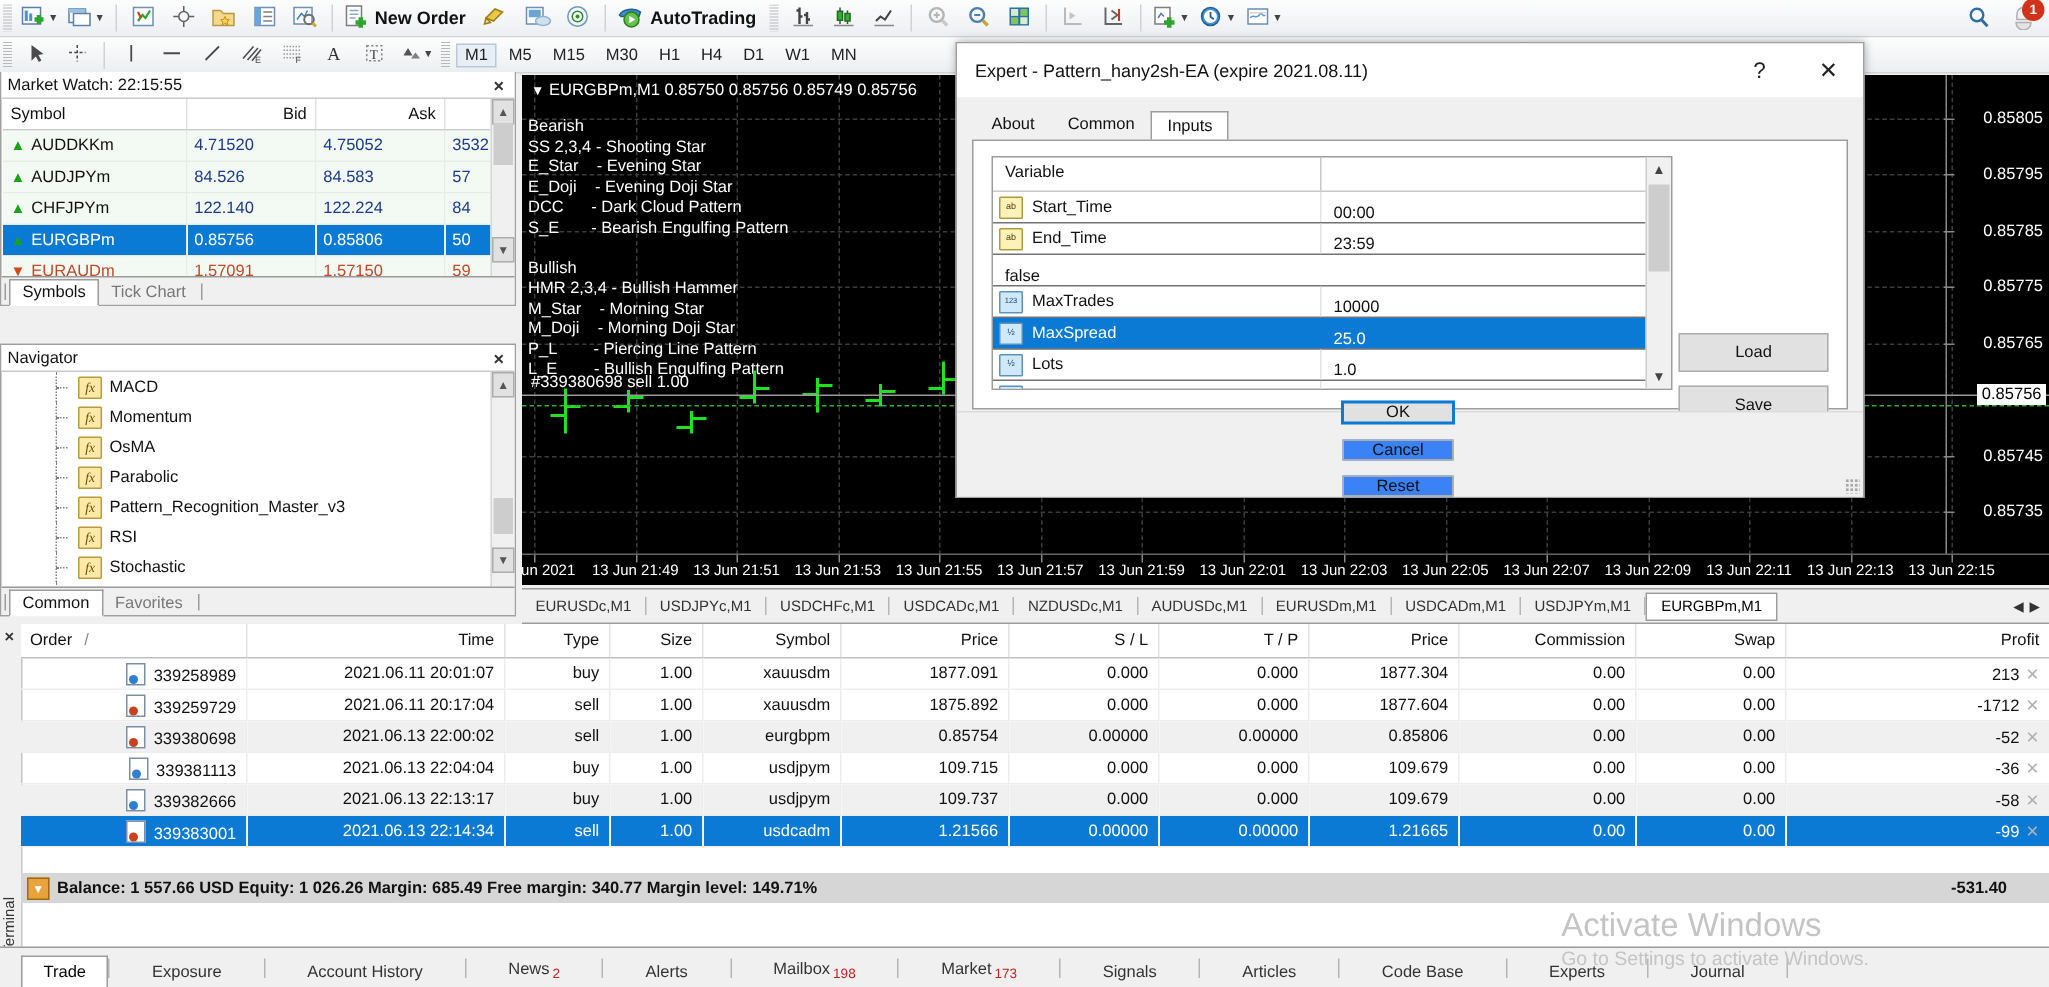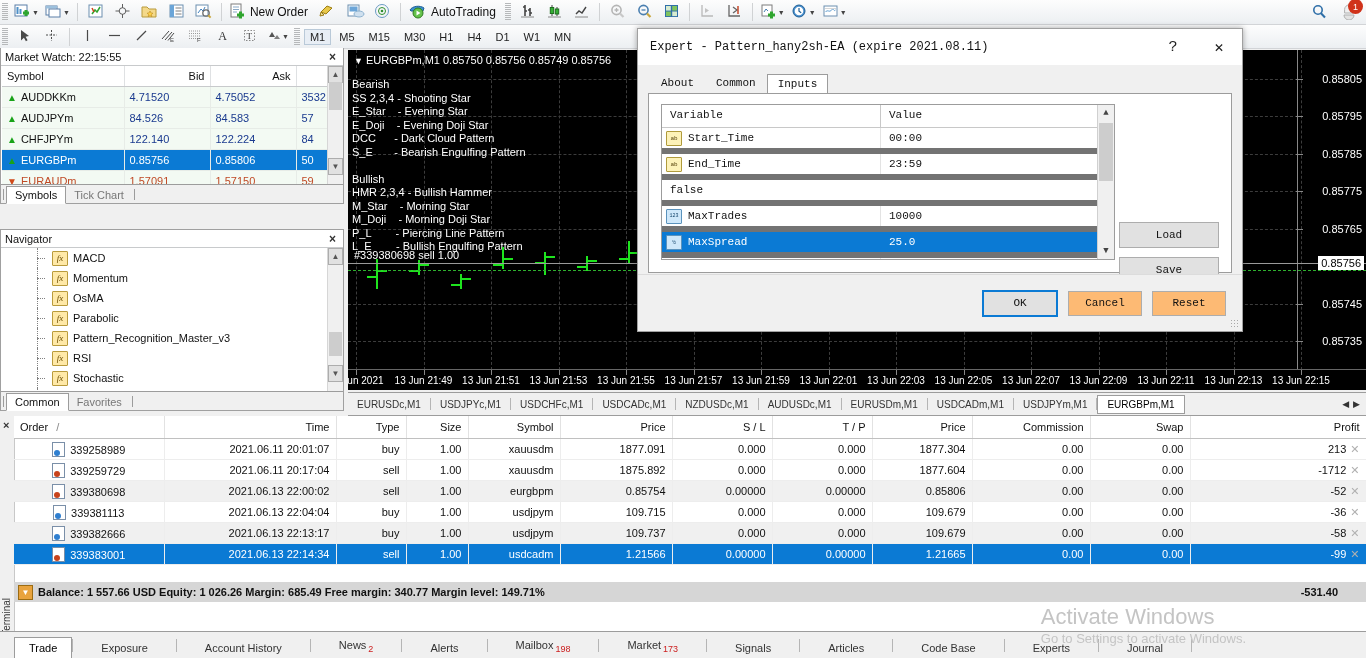--- a/index.html
+++ b/index.html
@@ -12,21 +12,21 @@
   }
   .app{position:relative;width:1366px;height:658px;}
 
   
   .toolbar{
     position:absolute;left:0;width:1366px;height:24px;
     background:linear-gradient(#fdfdfd,#eceff2);
     border-bottom:1px solid #d2d4d7;
     display:flex;align-items:center;
   }
-  .tb1{top:0;}
+  .tb1{top:0;font-weight:bold;}
   .tb2{top:25px;height:23px;}
   .tbtn{display:flex;align-items:center;justify-content:center;
     height:21px;min-width:21px;padding:0 2px;margin:0 1px;cursor:default;}
   .grip{width:6px;height:18px;margin:0 3px 0 2px;
     background-image:repeating-linear-gradient(to bottom,#b6b8ba 0 1px,transparent 1px 2px);
     background-size:2px 100%;background-repeat:repeat-x;background-position:1px 0;}
   .sep{width:1px;height:18px;background:#d0d2d4;margin:0 4px;}
   .caret{font-size:7px;color:#444;margin-left:1px;}
   .tlabel{font-size:12px;color:#111;margin-left:4px;padding-right:4px;}
   .tf{font-size:11px;color:#222;padding:2px 6px;margin:0 1px;}
@@ -120,21 +120,21 @@
     position:absolute;bottom:22px;left:1px;}
   .term-side .xx{position:absolute;top:3px;left:3px;font-size:11px;font-weight:bold;color:#333;}
   .tr-table{position:absolute;left:14px;right:0;top:0;border-collapse:collapse;table-layout:fixed;width:1352px;}
   .tr-table th{
     background:#fff;border-bottom:1px solid #c0c0c0;border-right:1px solid #e2e2e2;
     font-weight:normal;font-size:11px;color:#111;height:22px;padding:0 6px;text-align:right;white-space:nowrap;
   }
   .tr-table th.lft{text-align:left;}
   .tr-table td{height:20px;padding:0 6px;text-align:right;font-size:11px;color:#111;
     border-bottom:1px solid #ededed;border-right:1px solid #ededed;white-space:nowrap;overflow:hidden;}
-  .tr-table td.lft{text-align:center;}
+  .tr-table td.lft{text-align:right;}
   .tr-table tr.alt td{background:#f0f0f0;}
   .tr-table tr.sel td{background:#0b7ad4;color:#fff;}
   .ord-icon{display:inline-block;width:11px;height:13px;background:#fff;border:1px solid #7a8fa8;
     position:relative;vertical-align:-3px;margin-right:5px;}
   .ord-icon.b::after{content:"";position:absolute;left:1px;bottom:0px;width:6px;height:6px;
     border-radius:50%;background:#2f7fd0;}
   .ord-icon.s::after{content:"";position:absolute;left:1px;bottom:0px;width:6px;height:6px;
     border-radius:50%;background:#c8431c;}
   .closex{color:#b0b0b0;font-size:11px;margin-left:4px;}
   .balbar{position:absolute;left:14px;right:0;height:20px;background:#d6d6d6;
@@ -151,58 +151,58 @@
   .tt .badge{color:#cc2020;font-size:9px;vertical-align:-3px;margin-left:2px;}
   .ttsep{width:1px;height:13px;background:#b5b5b5;margin-bottom:6px;}
 
   
   .watermark{position:absolute;right:120px;bottom:10px;text-align:left;color:#c4c4c4;pointer-events:none;}
   .watermark .w1{font-size:22px;line-height:26px;}
   .watermark .w2{font-size:13px;line-height:18px;}
 
   
   #dialog{position:absolute;left:637px;top:28px;width:604px;height:302px;
-    background:#f0f0f0;border:1px solid #a0a0a0;box-shadow:0 0 6px rgba(0,0,0,.35);font-family:Liberation Mono, monospace;}
+    background:#f0f0f0;border:1px solid #a0a0a0;box-shadow:0 0 6px rgba(0,0,0,.35);}
   .dlg-title{height:36px;background:#fff;display:flex;align-items:center;padding:0 0 0 12px;}
   .dlg-title .t{font-size:12px;color:#111;}
   .dlg-title .btns{margin-left:auto;display:flex;height:36px;}
   .dlg-title .cb{width:46px;height:36px;display:flex;align-items:center;justify-content:center;
     font-size:15px;color:#222;}
   .dlg-title .cb.close{width:46px;}
   .dlg-body{position:absolute;left:0;right:0;top:36px;bottom:0;background:#f0f0f0;}
   .dtabs{position:absolute;left:12px;top:8px;display:flex;align-items:flex-end;height:20px;}
   .dtab{font-size:11px;padding:3px 10px;color:#111;border:1px solid transparent;}
   .dtab.active{background:#fff;border:1px solid #9c9c9c;border-bottom:1px solid #fff;position:relative;top:1px;}
   .dpane{position:absolute;left:10px;right:10px;top:28px;bottom:58px;background:#fff;border:1px solid #9c9c9c;}
   .inputs{position:absolute;left:12px;top:10px;width:452px;bottom:12px;border:1px solid #9c9c9c;background:#fff;overflow:hidden;}
   .in-hdr{display:flex;height:22px;border-bottom:1px solid #c8c8c8;}
   .in-hdr .c1{width:219px;padding:4px 0 0 8px;font-size:11px;color:#111;border-right:1px solid #c8c8c8;box-sizing:border-box;}
   .in-hdr .c2{flex:1;padding:4px 0 0 8px;font-size:11px;color:#111;}
-  .in-row{display:flex;height:20px;border-bottom:6px solid #737373;align-items:center;}
+  .in-row{display:flex;height:20px;border-bottom:1px solid #737373;align-items:flex-end;}
   .in-row .c1{width:219px;display:flex;align-items:center;padding-left:4px;
     font-size:11px;color:#111;border-right:1px solid #e3e3e3;box-sizing:border-box;height:20px;}
   .in-row .c2{flex:1;padding-left:8px;font-size:11px;color:#111;}
   .in-row.sel{background:#0b7ad4;}
   .in-row.sel .c1,.in-row.sel .c2{color:#fff;border-right-color:#0b7ad4;}
   .vt{width:14px;height:13px;margin-right:6px;flex:none;border:1px solid #8a8a6a;
     display:flex;align-items:center;justify-content:center;font-size:6px;color:#333;border-radius:1px;}
   .vt.ab{background:#fdf2b8;border-color:#b09b3c;font-size:6px;color:#54410a;}
   .vt.num{background:#cfe8fa;border-color:#5b93bd;color:#14456b;font-size:5px;}
   .vt.frac{background:#cfe8fa;border-color:#5b93bd;color:#14456b;font-size:6px;}
   .vt.bool{background:#e8f7e0;border-color:#5e9a3e;}
   .inscroll{position:absolute;right:0;top:0;bottom:0;width:16px;background:#f0f0f0;border-left:1px solid #d0d0d0;}
   .inscroll .ar{height:16px;display:flex;align-items:center;justify-content:center;font-size:9px;color:#444;}
   .inscroll .th{position:absolute;left:1px;right:1px;top:18px;height:58px;background:#cdcdcd;}
   .sidebtns{position:absolute;right:12px;top:128px;width:100px;}
   .btn{display:flex;align-items:center;justify-content:center;height:24px;
     background:#e1e1e1;border:1px solid #adadad;font-size:11px;color:#111;margin-bottom:9px;}
   .dlg-foot{position:absolute;left:0;right:0;bottom:0;height:56px;background:#f0f0f0;
-    border-top:1px solid #dcdcdc;display:flex;align-items:center;justify-content:flex-end;padding-right:16px;gap:10px;}
+    border-top:1px solid #dcdcdc;display:flex;align-items:center;justify-content:flex-end;padding-right:16px;gap:10px;flex-direction:column;}
   .fbtn{width:72px;height:23px;display:flex;align-items:center;justify-content:center;
-    background:#fdba74;border:1px solid #adadad;font-size:11px;color:#111;}
+    background:#3b82f6;border:1px solid #adadad;font-size:11px;color:#111;}
   .fbtn.def{border:2px solid #0b7ad4;background:#e1e1e1;}
   .grip-dlg{position:absolute;right:2px;bottom:2px;width:10px;height:10px;
     background-image:radial-gradient(#a8a8a8 1px,transparent 1px);background-size:3px 3px;}
 
   .ico{display:inline-block;vertical-align:middle;}
 </style>
 </head>
 <body>
 
 <div class="app">
@@ -1005,21 +1005,20 @@
     <div class="dlg-body">
       <div class="dtabs" id="dtabs">
           <div class="dtab">About</div>
           <div class="dtab">Common</div>
           <div class="dtab active">Inputs</div>
         </div>
       <div class="dpane">
         <div class="inputs">
           <div class="in-hdr">
             <div class="c1">Variable</div>
-            <div class="c2">Value</div>
           </div>
           <div id="in-body">
               <div class="in-row">
                 <div class="c1">
                   <span class="vt ab">ab</span>
                   <span>Start_Time</span>
                 </div>
                 <div class="c2">00:00</div>
               </div>
               <div class="in-row">

